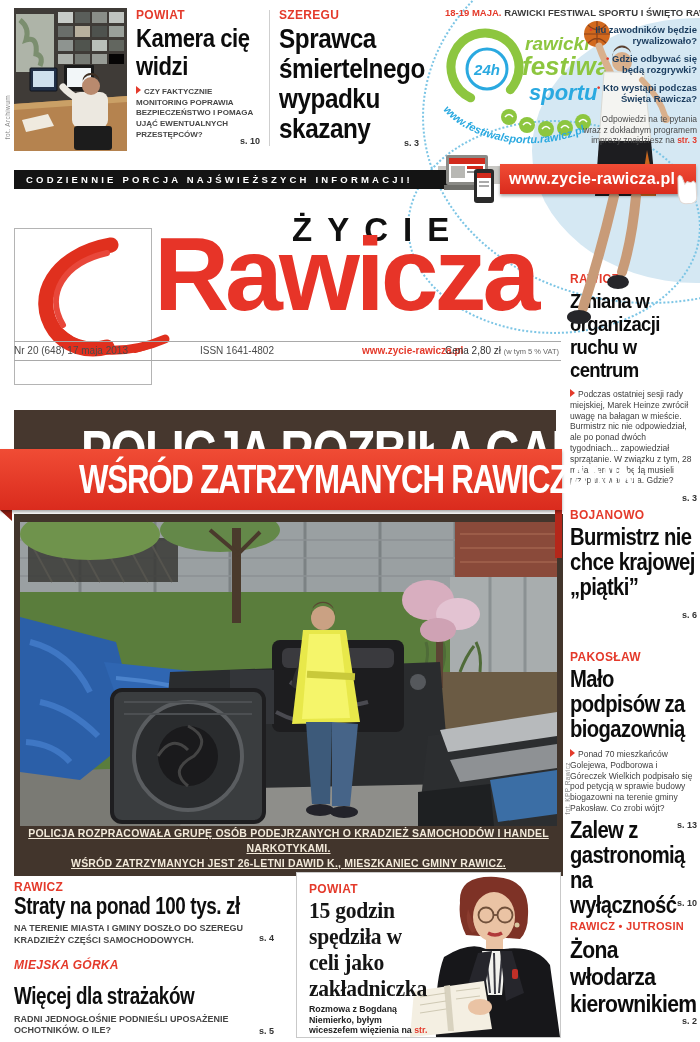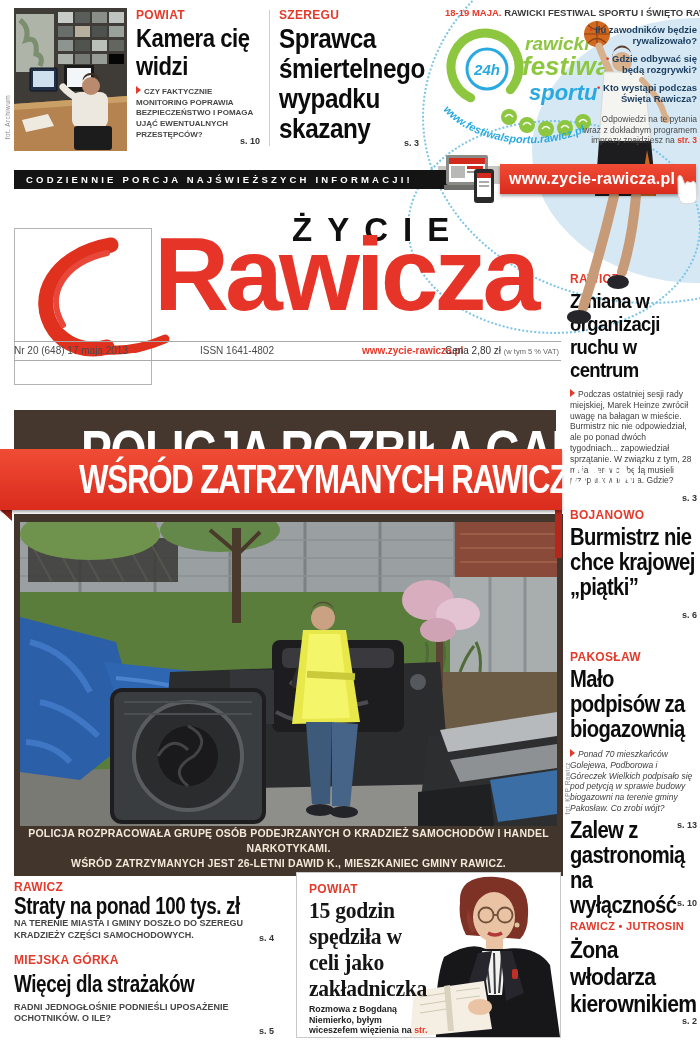--- a/index.html
+++ b/index.html
@@ -289,21 +289,21 @@
         <path d="M291,93 a12,12 0 0 1 24,0 l-2,-8 a12,12 0 0 0 -20,0 z" fill="#5a4632"></path>
         <polygon points="283,108 326,108 340,200 272,202" fill="#e8e84a"></polygon>
         <polygon points="289,112 320,112 330,196 282,197" fill="#f5f56a"></polygon>
         <rect x="287" y="150" width="48" height="7" fill="#c9c93a" transform="rotate(3 311 153)"></rect>
         <polygon points="286,200 312,200 310,282 292,282" fill="#3d5a7a"></polygon>
         <polygon points="312,200 338,202 330,284 312,284" fill="#466488"></polygon>
         <ellipse cx="300" cy="288" rx="14" ry="6" fill="#23232a"></ellipse>
         <ellipse cx="324" cy="290" rx="14" ry="6" fill="#23232a"></ellipse>
       </g>
     </svg>
-    <div class="abs caption" style="left:0;right:0;bottom:5px;">
+    <div class="abs caption" style="left:0;right:0;bottom:5px;text-decoration:underline;">
       <span>POLICJA ROZPRACOWAŁA GRUPĘ OSÓB PODEJRZANYCH O KRADZIEŻ SAMOCHODÓW I HANDEL NARKOTYKAMI.</span><br>
       <span>WŚRÓD ZATRZYMANYCH JEST 26-LETNI DAWID K., MIESZKANIEC GMINY RAWICZ.</span>
     </div>
   </div>
   <span class="abs vcredit" style="left:564px;top:762px;">fot. KPP Rawicz</span>
 
   <div class="abs" style="left:570px;top:272px;width:127px;height:766px;">
 
     <div class="abs" style="left:0;top:0;width:127px;">
       <div class="label">RAWICZ</div>
@@ -316,46 +316,46 @@
 
     <div class="abs" style="left:0;top:236px;width:127px;">
       <div class="label">BOJANOWO</div>
       <div style="margin-top:3px;"><span class="sb-head cx" style="transform:scaleX(.88);width:144px;font-size:23px;line-height:25px;">Burmistrz nie chce krajowej „piątki”</span></div>
       <span class="abs pagenum" style="right:0;top:102px;">s. 6</span>
     </div>
 
     <div class="abs" style="left:0;top:378px;width:127px;">
       <div class="label">PAKOSŁAW</div>
       <div style="margin-top:3px;"><span class="sb-head cx" style="transform:scaleX(.88);width:144px;font-size:23px;line-height:25px;">Mało podpisów za biogazownią</span></div>
-      <div class="sb-body" style="margin-top:7px;width:126px;font-style:italic;">
+      <div class="sb-body" style="margin-top:7px;width:126px;">
         <span class="arrow-ic"></span><span>Ponad 70 mieszkańców Golejewa, Podborowa i Góreczek Wielkich podpisało się pod petycją w sprawie budowy biogazowni na terenie gminy Pakosław. Co zrobi wójt?</span>
       </div>
       <div style="text-align:right;margin-top:0;"><span class="pagenum">s. 13</span></div>
     </div>
 
     <div class="abs" style="left:0;top:546px;width:127px;">
       <div><span class="sb-head cx" style="transform:scaleX(.88);width:144px;font-size:23px;line-height:25px;">Zalew z gastronomią na wyłączność</span></div>
       <span class="abs pagenum" style="right:0;top:80px;">s. 10</span>
     </div>
 
     <div class="abs" style="left:0;top:648px;width:127px;">
       <div class="label" style="font-size:11px;">RAWICZ • JUTROSIN</div>
       <div style="margin-top:4px;"><span class="sb-head cx" style="transform:scaleX(.88);width:144px;font-size:24px;line-height:27px;">Żona włodarza kierownikiem</span></div>
       <span class="abs pagenum" style="right:0;top:96px;">s. 2</span>
     </div>
   </div>
 
   <div class="abs" style="left:14px;top:880px;width:264px;height:158px;">
     <div class="label">RAWICZ</div>
     <div style="margin-top:1px;"><span class="headline cx" style="font-size:23px;transform:scaleX(.82);width:320px;white-space:nowrap;">Straty na ponad 100 tys. zł</span></div>
-    <div class="bl-body" style="width:250px;">NA TERENIE MIASTA I GMINY DOSZŁO DO SZEREGU KRADZIEŻY CZĘŚCI SAMOCHODOWYCH.</div>
+    <div class="bl-body" style="margin-top:5px;width:250px;">NA TERENIE MIASTA I GMINY DOSZŁO DO SZEREGU KRADZIEŻY CZĘŚCI SAMOCHODOWYCH.</div>
     <span class="abs pagenum" style="right:4px;top:53px;">s. 4</span>
 
-    <div class="label" style="margin-top:12px;">MIEJSKA GÓRKA</div>
-    <div style="margin-top:6px;"><span class="headline cx" style="font-size:23px;transform:scaleX(.82);width:320px;white-space:nowrap;">Więcej dla strażaków</span></div>
+    <div class="label" style="margin-top:12px;font-style:italic;">MIEJSKA GÓRKA</div>
+    <div style="margin-top:13px;"><span class="headline cx" style="font-size:23px;transform:scaleX(.82);width:320px;white-space:nowrap;">Więcej dla strażaków</span></div>
     <div class="bl-body" style="margin-top:5px;width:250px;">RADNI JEDNOGŁOŚNIE PODNIEŚLI UPOSAŻENIE OCHOTNIKÓW. O ILE?</div>
     <span class="abs pagenum" style="right:4px;bottom:2px;">s. 5</span>
   </div>
 
   <div class="abs" style="left:296px;top:872px;width:265px;height:166px;border:1px solid #c9c9c9;background:#fff;box-sizing:border-box;overflow:hidden;">
     <svg class="abs" style="right:0;top:0;" width="152" height="164" viewBox="0 0 152 164">
       <path d="M52,30 Q50,2 88,4 Q122,6 120,42 Q120,58 112,66 L58,62 Q50,46 52,30" fill="#7e3226"></path>
       <ellipse cx="86" cy="44" rx="21" ry="25" fill="#eac3a4"></ellipse>
       <path d="M60,36 q-4,14 4,24 l4,-2 z" fill="#8a3b2e"></path>
       <circle cx="78" cy="42" r="7.5" fill="none" stroke="#70503a" stroke-width="1.8"></circle>

